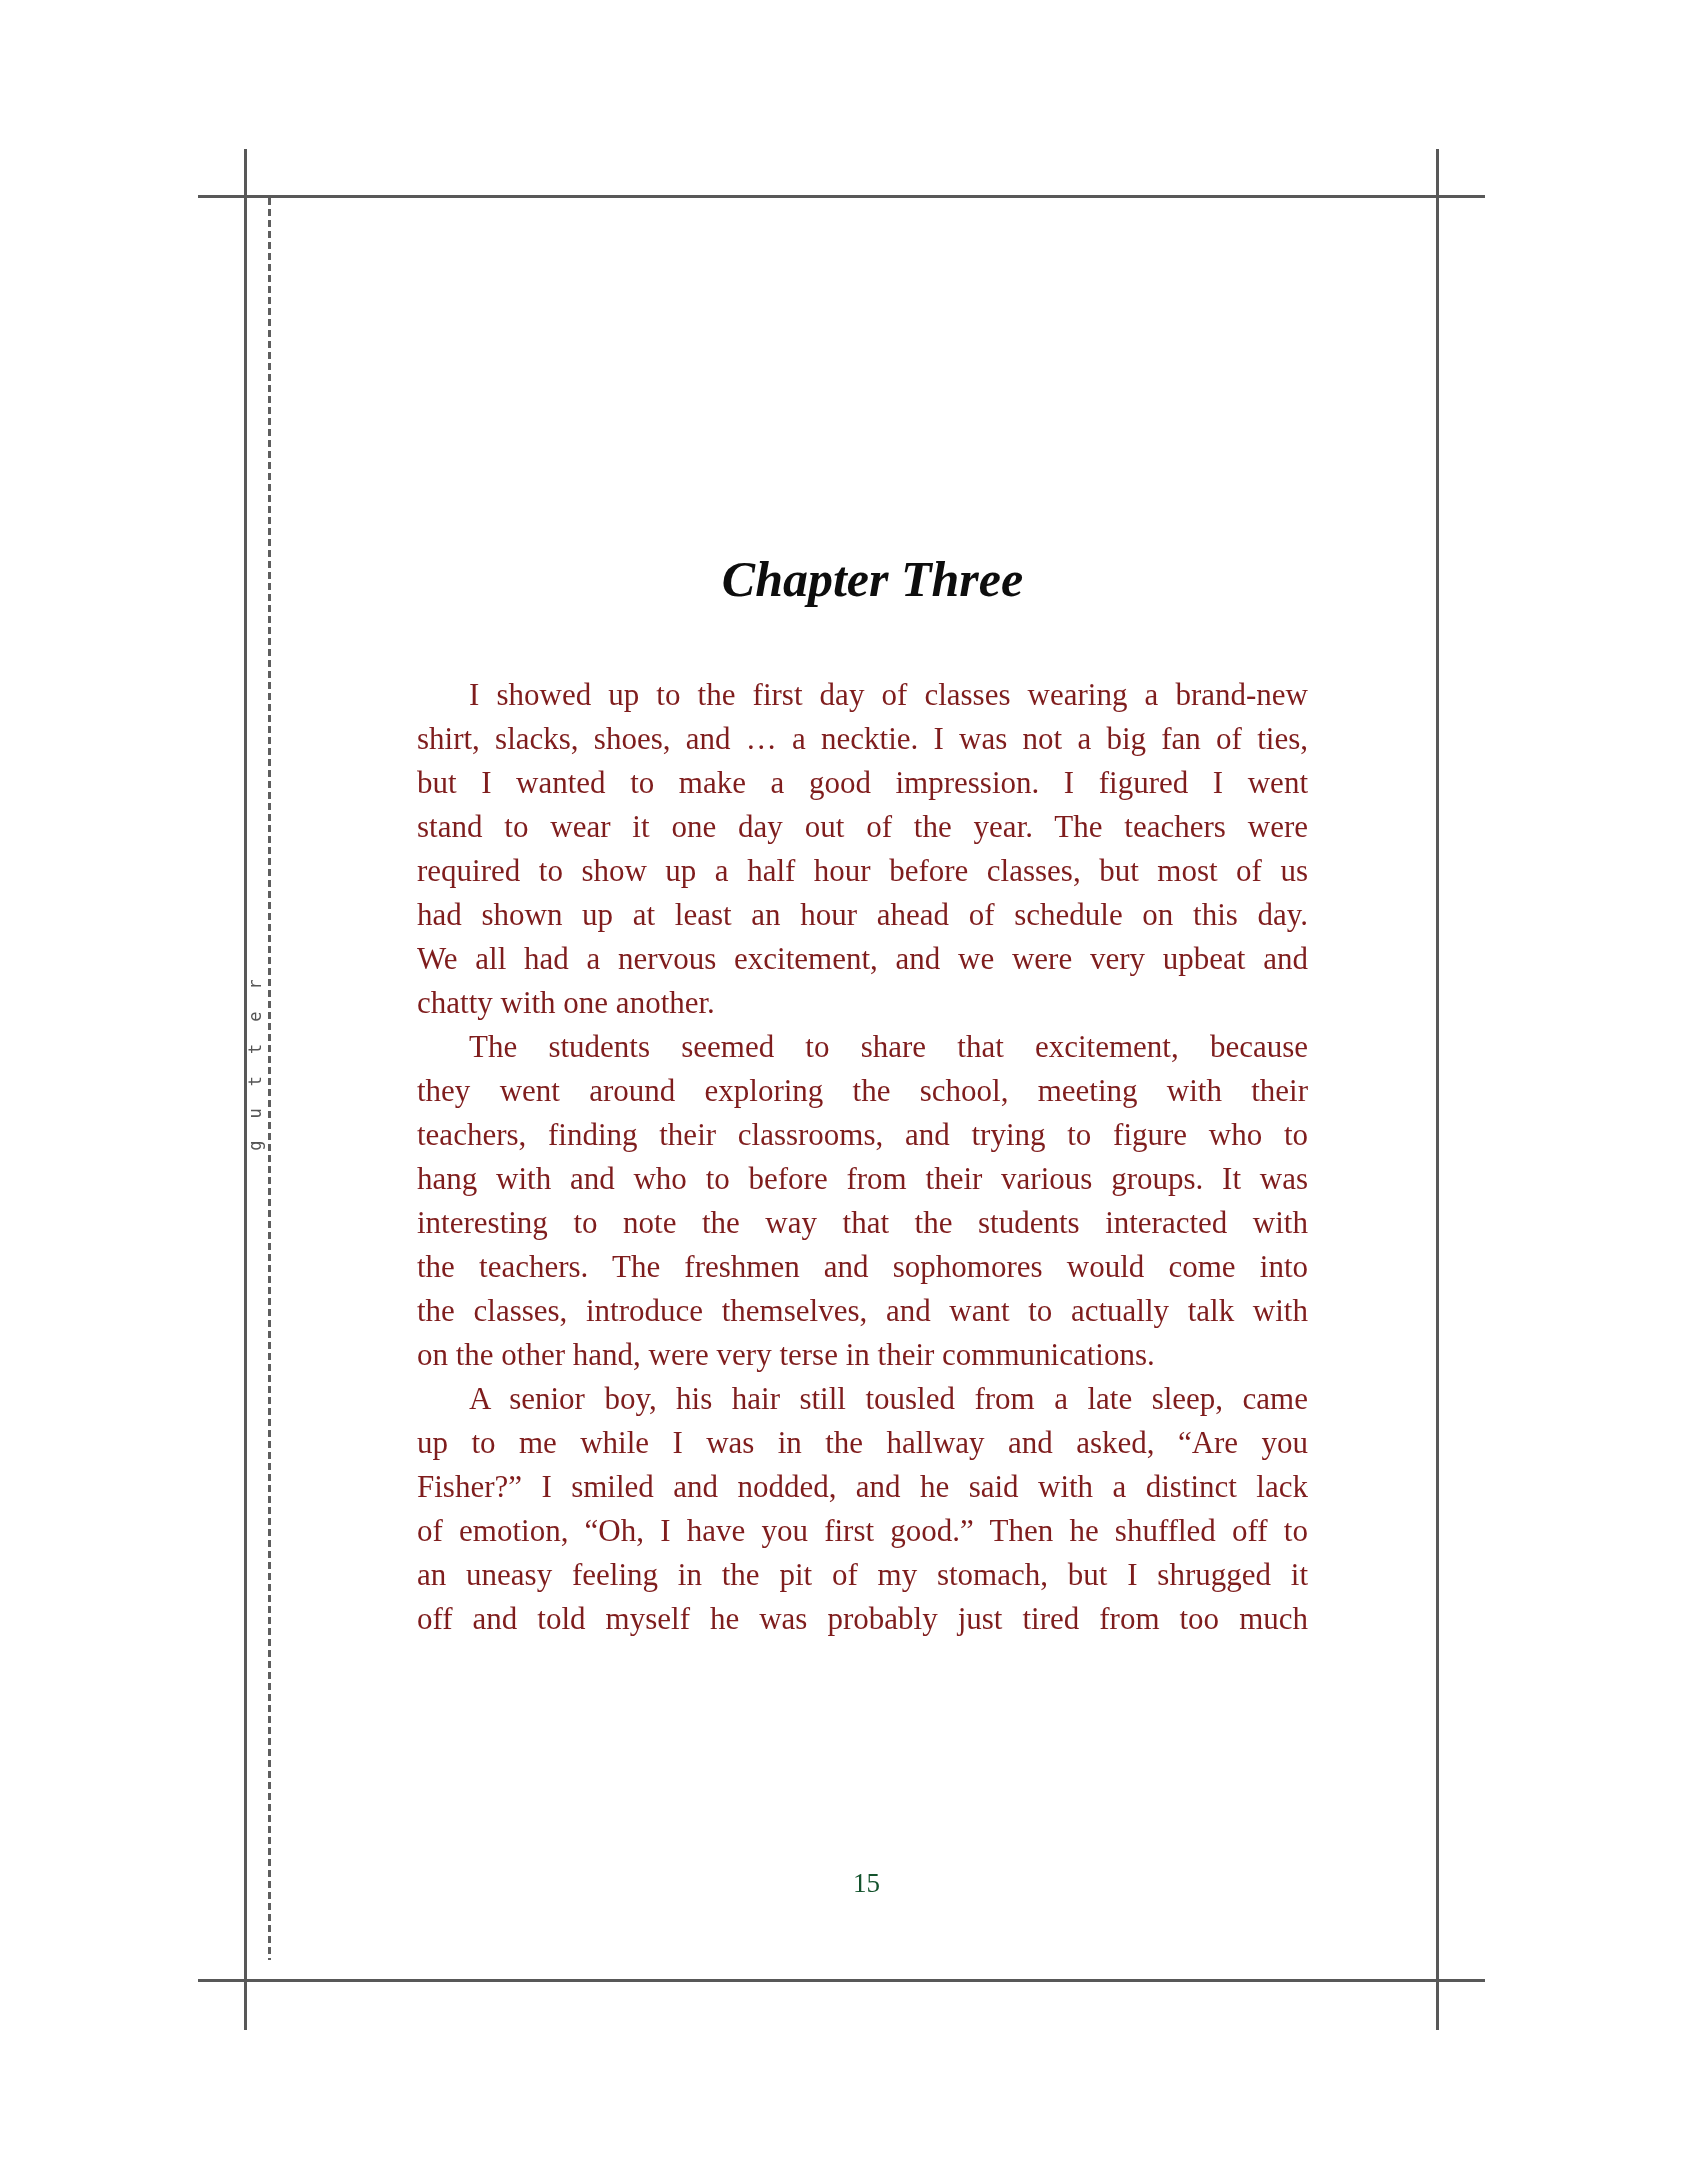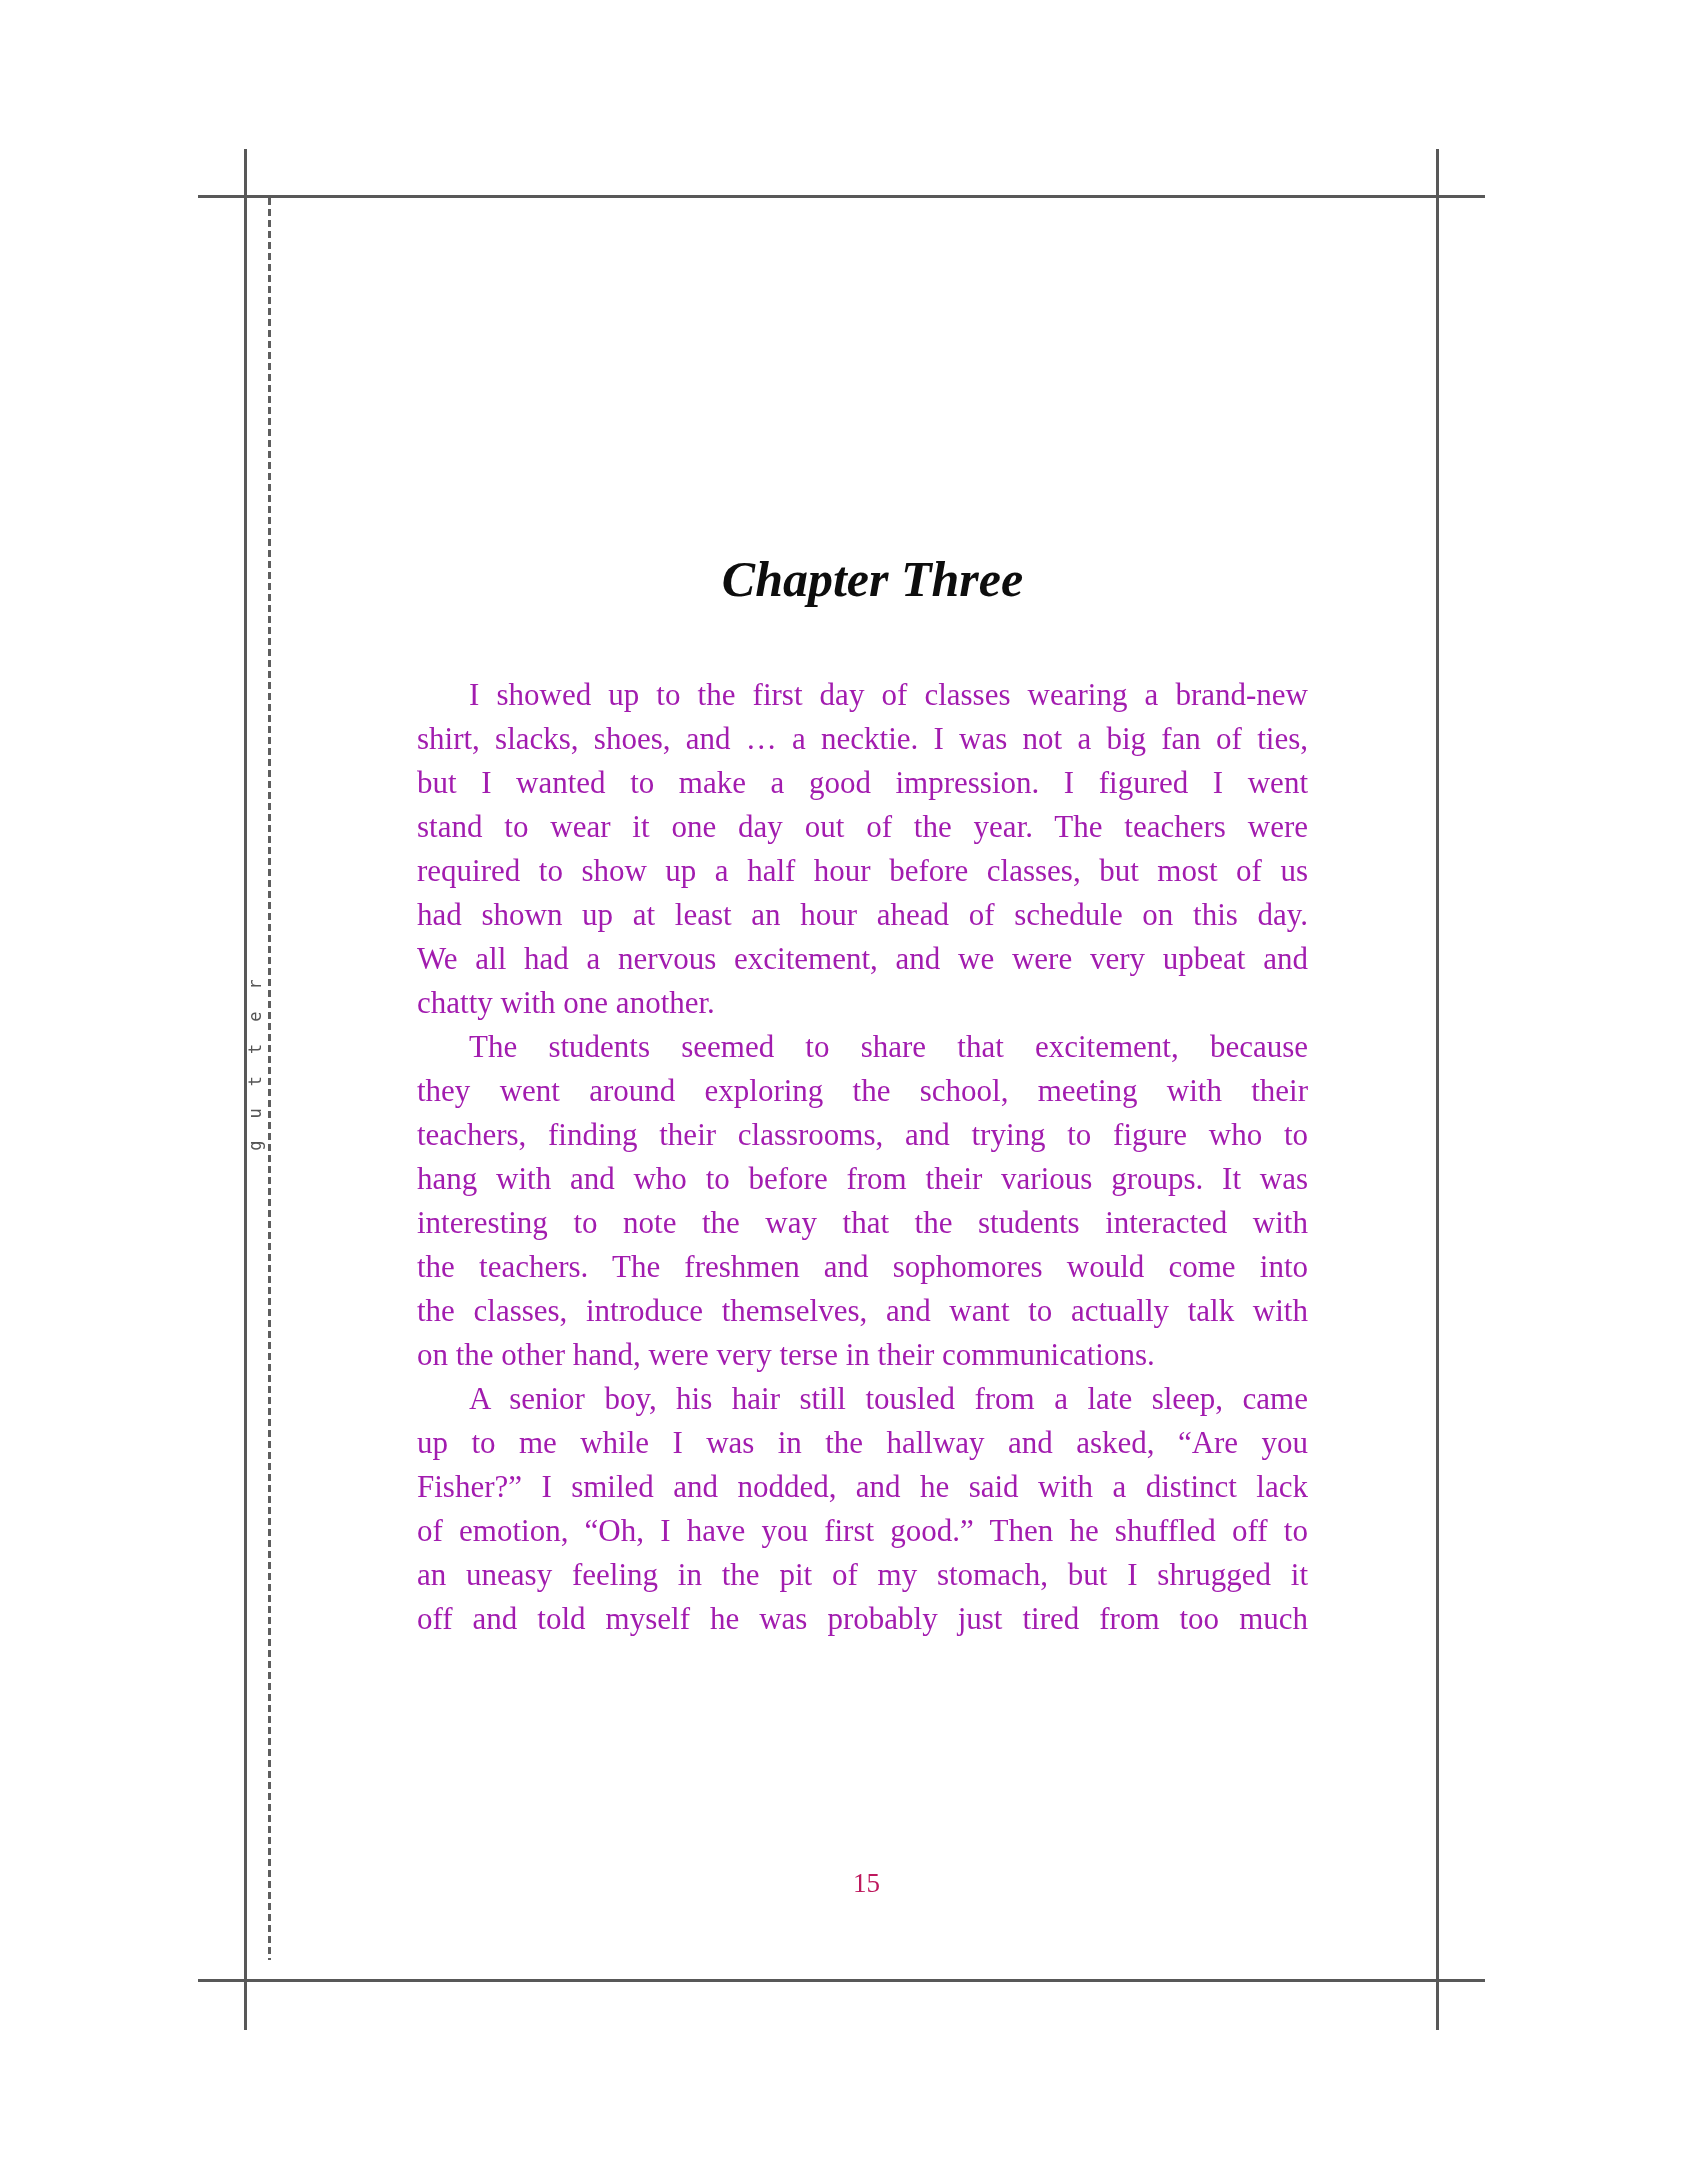--- a/index.html
+++ b/index.html
@@ -79,21 +79,21 @@
     }
 
     .body-text {
       position: absolute;
       left: 417px;
       top: 673px;
       width: 891px;
       font-family: "Liberation Serif", "DejaVu Serif", serif;
       font-size: 31px;
       line-height: 44px;
-      color: #a21caf;
+      color: #7f1d1d;
       text-align: justify;
     }
     .body-text .line {
       display: block;
       white-space: nowrap;
       text-align: justify;
       text-align-last: justify;
       height: 44px;
       overflow: visible;
     }
@@ -106,21 +106,21 @@
 
     .page-number {
       position: absolute;
       left: 817px;
       width: 99px;
       top: 1867px;
       text-align: center;
       font-family: "Liberation Serif", "DejaVu Serif", serif;
       font-size: 27px;
       line-height: 32px;
-      color: #be185d;
+      color: #14532d;
     }
   </style>
 </head>
 <body>
 
 <div class="rule rule-h" id="rule-top"></div>
 <div class="rule rule-h" id="rule-bottom"></div>
 <div class="rule rule-v" id="rule-left"></div>
 <div class="rule rule-v" id="rule-right"></div>
 

